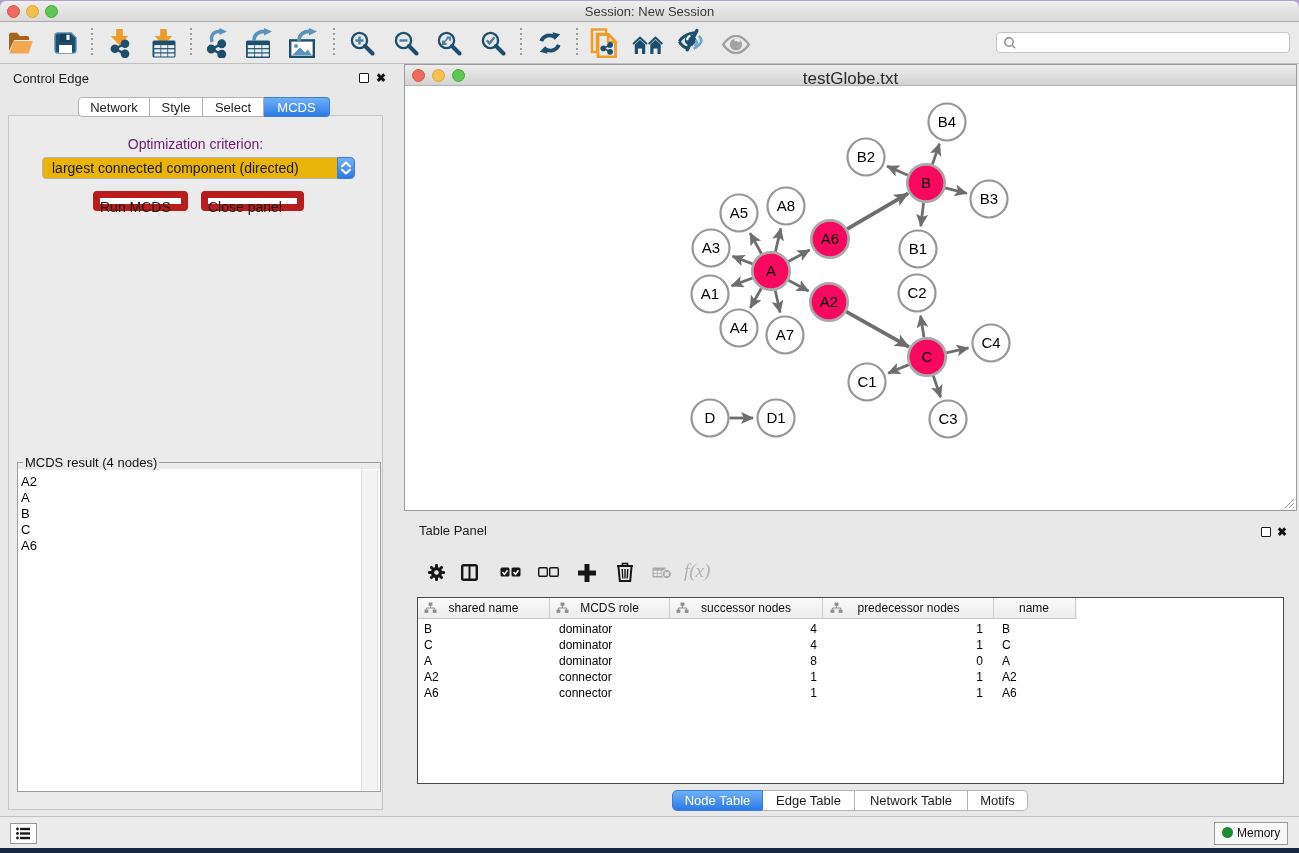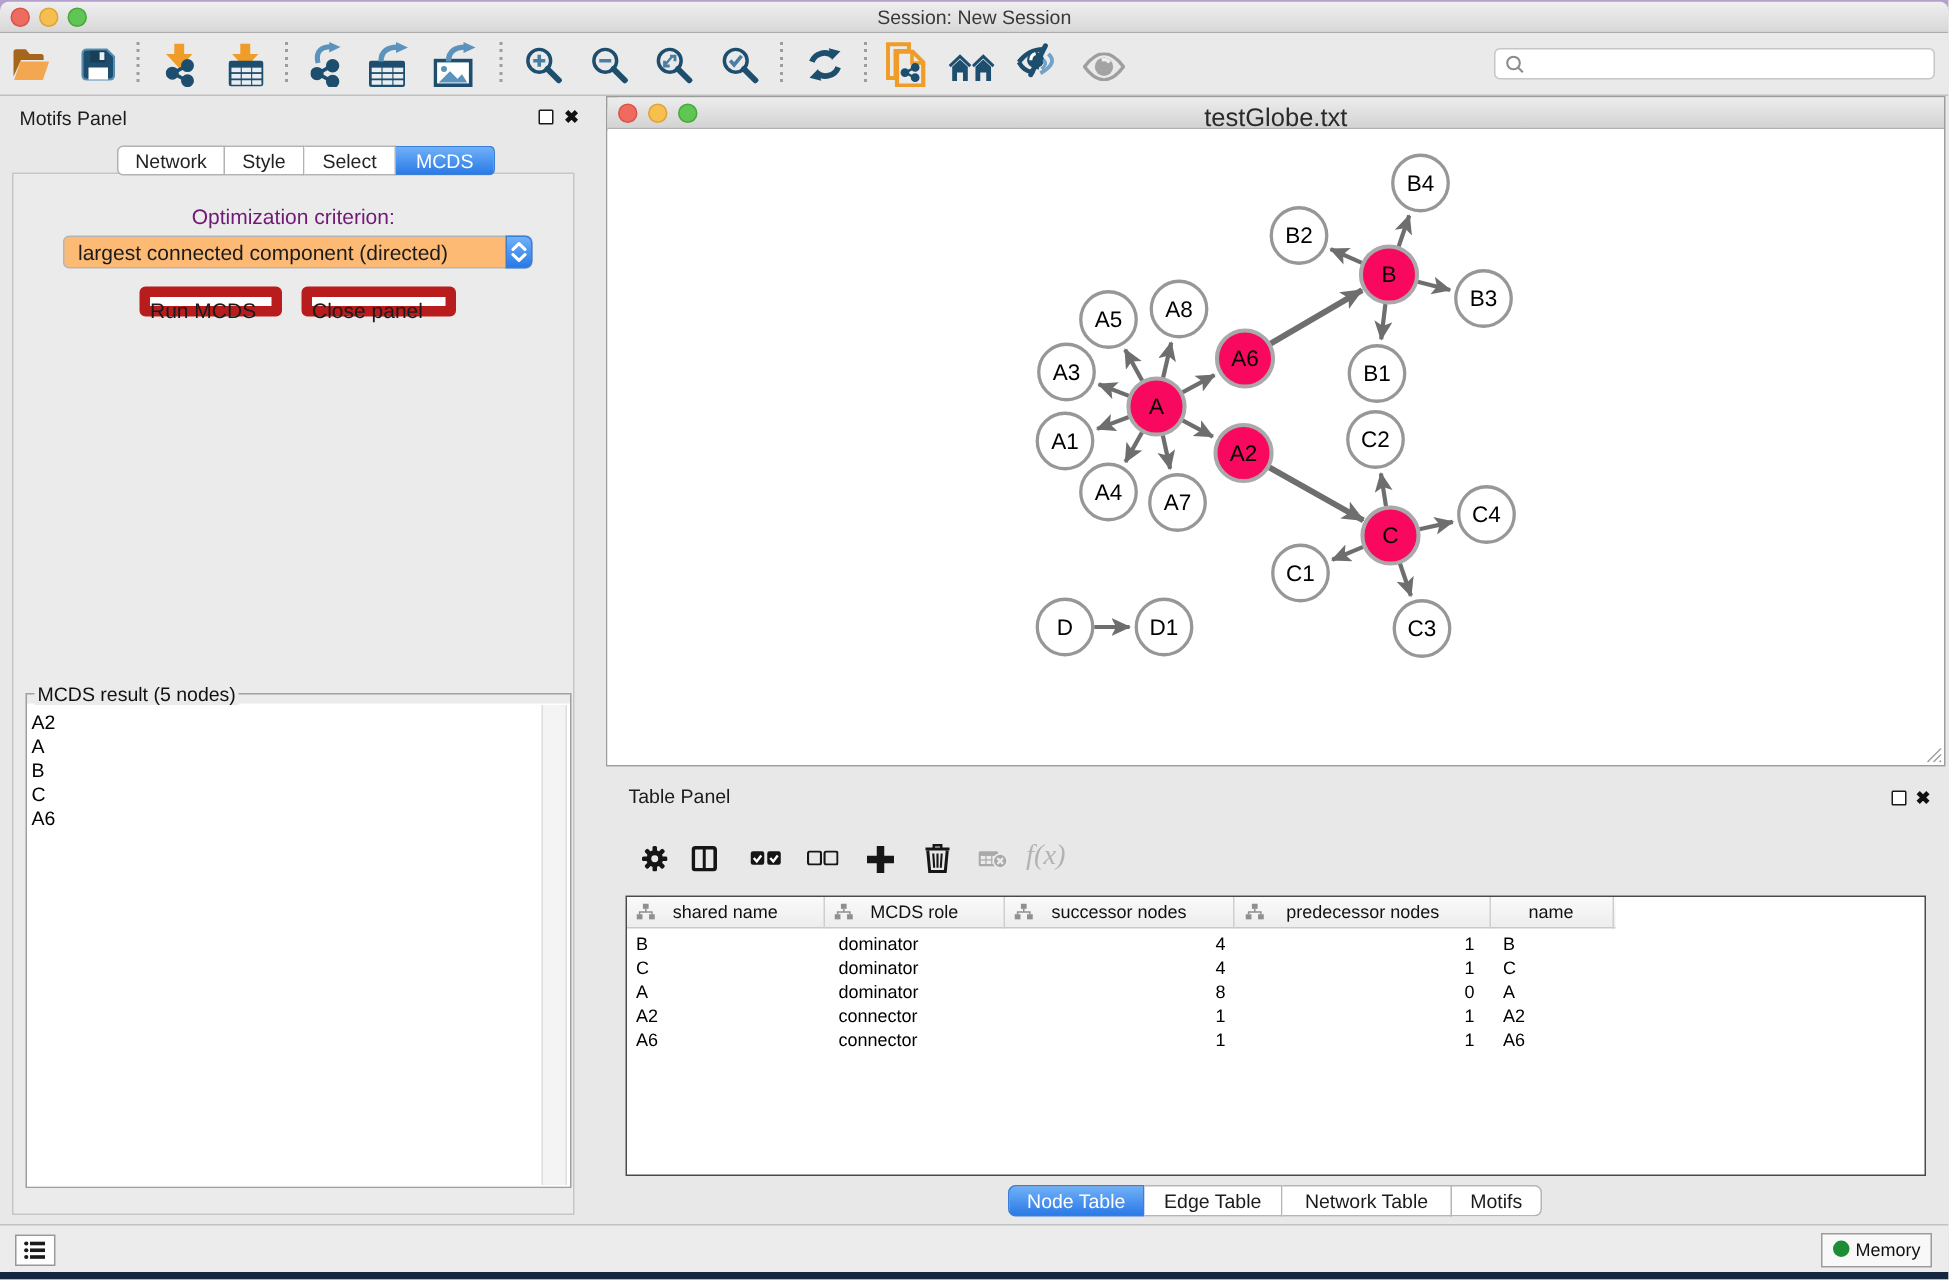--- a/index.html
+++ b/index.html
@@ -15,21 +15,21 @@
 .sep{top:28px;height:30px;width:2px;background:repeating-linear-gradient(#9e9e9e 0 2px,rgba(0,0,0,0) 2px 5px)}
 #search{left:996px;top:32px;width:294px;height:21px;background:#fff;border:1px solid #c6c6c6;border-radius:4px;color:#8a8a8a;font-size:13px;line-height:19px;padding-left:5px}
 
 #cptitle{left:13px;top:71px;font-size:13px;color:#1c1c1c}
 .flt{width:10px;height:10px;border:1.6px solid #1a1a1a;border-radius:1px;background:#fff}
 .xic{font-size:12px;font-weight:bold;color:#111}
 #cpbox{left:8px;top:115px;width:375px;height:695px;border:1px solid #c6c6c6;background:#ebebeb}
 .tab{top:97px;height:20px;border:1px solid #b2b2b2;border-left:none;background:#fff;font-size:13px;color:#222;text-align:center;line-height:19px}
 .tabsel{background:linear-gradient(#6fb0f8,#2b7ae6);color:#fff;border-color:#3a7fd5}
 #optlab{left:8px;top:136px;width:375px;text-align:center;font-size:14px;color:#701a75}
-#combo{left:42px;top:157px;width:313px;height:22px;background:#fdba74;border:1px solid #b5b5b5;border-radius:4px;font-size:14px;color:#1b1b1b;line-height:20px;padding-left:9px}
+#combo{left:42px;top:157px;width:313px;height:22px;background:#eab308;border:1px solid #b5b5b5;border-radius:4px;font-size:14px;color:#1b1b1b;line-height:20px;padding-left:9px}
 #combobtn{left:337px;top:157px;width:18px;height:22px;border-radius:0 5px 5px 0;background:linear-gradient(#70b1f9,#2a79e6);border:1px solid #3a7fd5}
 .btn{top:191px;height:20px;background:#fff;border:7px solid #b91c1c;border-radius:4px;font-size:14px;color:#1b1b1b;line-height:18px}
 
 #fs{left:17px;top:462px;width:364px;height:330px;border:1px solid #9f9f9f}
 #fslegend{left:23px;top:455px;background:#ebebeb;font-size:13px;color:#111;padding:0 2px}
 #fswhite{left:18px;top:469px;width:362px;height:322px;background:#fff}
 #fsscroll{left:361px;top:470px;width:17px;height:320px;background:#f4f4f4;border-left:1px solid #dedede;border-right:1px solid #dedede}
 .li{left:21px;font-size:13px;color:#000}
 
 #netwin{left:404px;top:64px;width:893px;height:447px;border:1px solid #9c9c9c;background:#fff}
@@ -208,21 +208,21 @@
 <div class="abs sep" style="left:333px"></div>
 <div class="abs sep" style="left:520px"></div>
 <div class="abs sep" style="left:576px"></div>
 <div class="abs" id="search">
     <svg width="16" height="16" style="margin-top:2px" viewBox="0 0 16 16">
       <circle cx="7" cy="7" r="4.2" fill="none" stroke="#8b8b8b" stroke-width="1.4"></circle>
       <line x1="10.2" y1="10.2" x2="13.2" y2="13.2" stroke="#8b8b8b" stroke-width="1.4"></line>
     </svg>
   </div>
 
-<div class="abs" id="cptitle">Motifs Panel</div>
+<div class="abs" id="cptitle">Control Edge</div>
 <div class="abs flt" style="left:359px;top:73px"></div>
 <div class="abs xic" style="left:376px;top:71px">✖</div>
 <div class="abs" id="cpbox"></div>
 <div class="abs tab" style="left:78px;width:72px;border-radius:4px 0 0 4px;border-left:1px solid #b2b2b2">Network</div>
 <div class="abs tab" style="left:150px;width:53px">Style</div>
 <div class="abs tab" style="left:203px;width:61px">Select</div>
 <div class="abs tab tabsel" style="left:264px;width:66px;border-radius:0 4px 4px 0">MCDS</div>
 <div class="abs" id="optlab">Optimization criterion:</div>
 <div class="abs" id="combo">largest connected component (directed)</div>
 <div class="abs" id="combobtn">
@@ -231,21 +231,21 @@
         <path d="M4,8.2 L8,4.4 L12,8.2"></path>
         <path d="M4,11.8 L8,15.6 L12,11.8"></path>
       </g>
     </svg>
   </div>
 <div class="abs btn" style="left:93px;width:95px">Run MCDS</div>
 <div class="abs btn" style="left:201px;width:103px">Close panel</div>
 <div class="abs" id="fs"></div>
 <div class="abs" id="fswhite"></div>
 <div class="abs" id="fsscroll"></div>
-<div class="abs" id="fslegend">MCDS result (5 nodes)</div>
+<div class="abs" id="fslegend">MCDS result (4 nodes)</div>
 <div class="abs li" style="top:474px">A2</div>
 <div class="abs li" style="top:490px">A</div>
 <div class="abs li" style="top:506px">B</div>
 <div class="abs li" style="top:522px">C</div>
 <div class="abs li" style="top:538px">A6</div>
 
 <div class="abs" id="netwin">
 <svg class="abs" style="left:0;top:0" width="7" height="7">
       <path d="M0,0 L7,0 L0,7 z" fill="#3e6fd1"></path>
     </svg>

